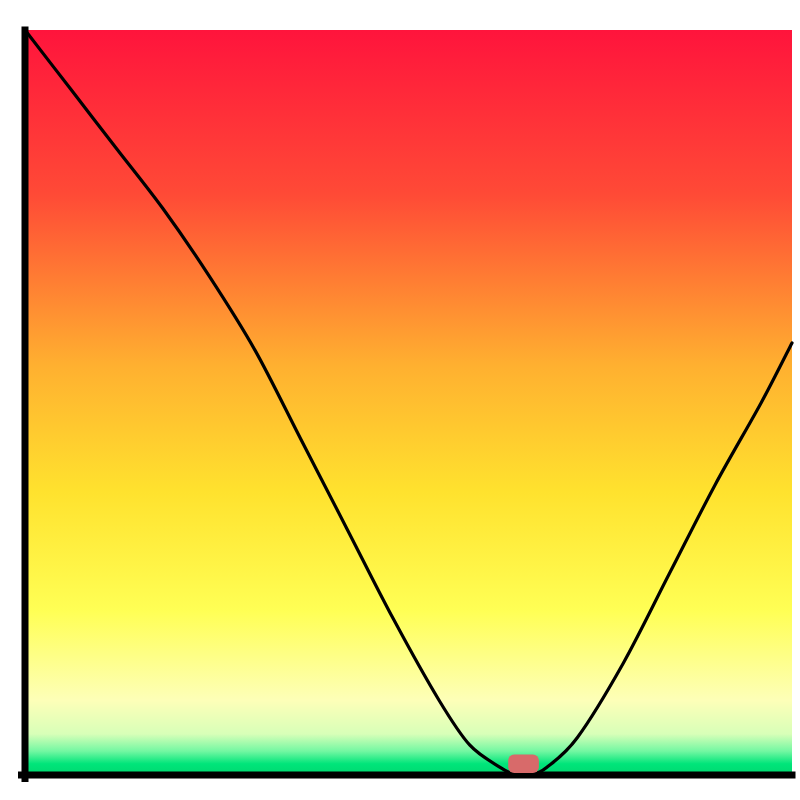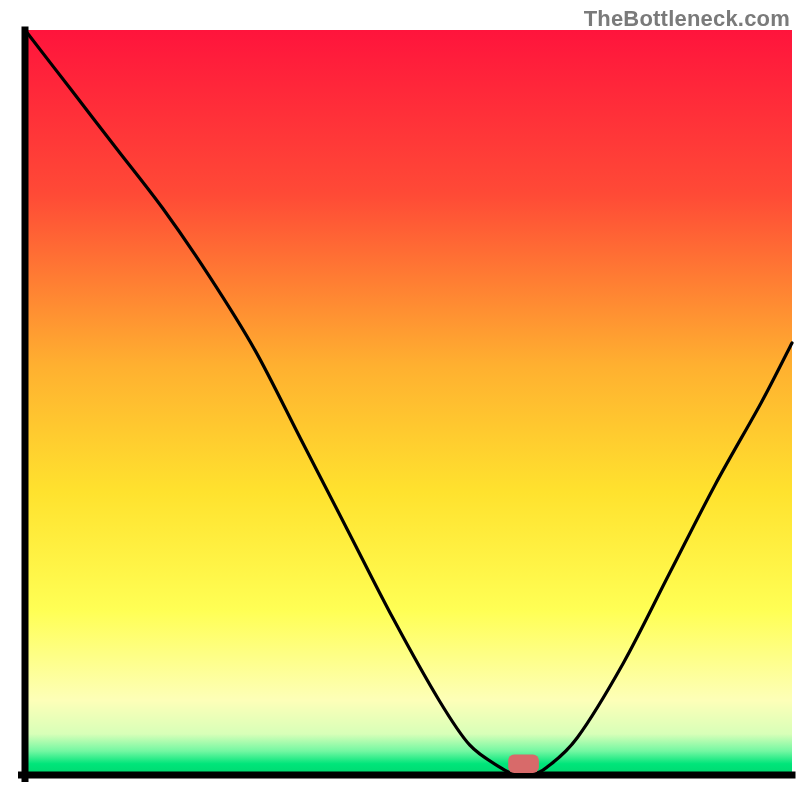--- a/index.html
+++ b/index.html
@@ -26,21 +26,20 @@
     z-index: 10;
   }
   svg {
     display: block;
   }
 </style>
 </head>
 <body>
 
 <div class="chart-wrap">
-  <div class="watermark">TheBottleneck.com</div>
 
   <svg id="chart-svg" width="800" height="800" viewBox="0 0 800 800">
     <defs>
       <linearGradient id="bg-grad" x1="0" y1="0" x2="0" y2="1">
           <stop offset="0.00%" stop-color="#ff143c"></stop>
           <stop offset="22.00%" stop-color="#ff4a36"></stop>
           <stop offset="45.00%" stop-color="#ffb030"></stop>
           <stop offset="62.00%" stop-color="#ffe22e"></stop>
           <stop offset="78.00%" stop-color="#ffff55"></stop>
           <stop offset="90.00%" stop-color="#fdffb8"></stop>

